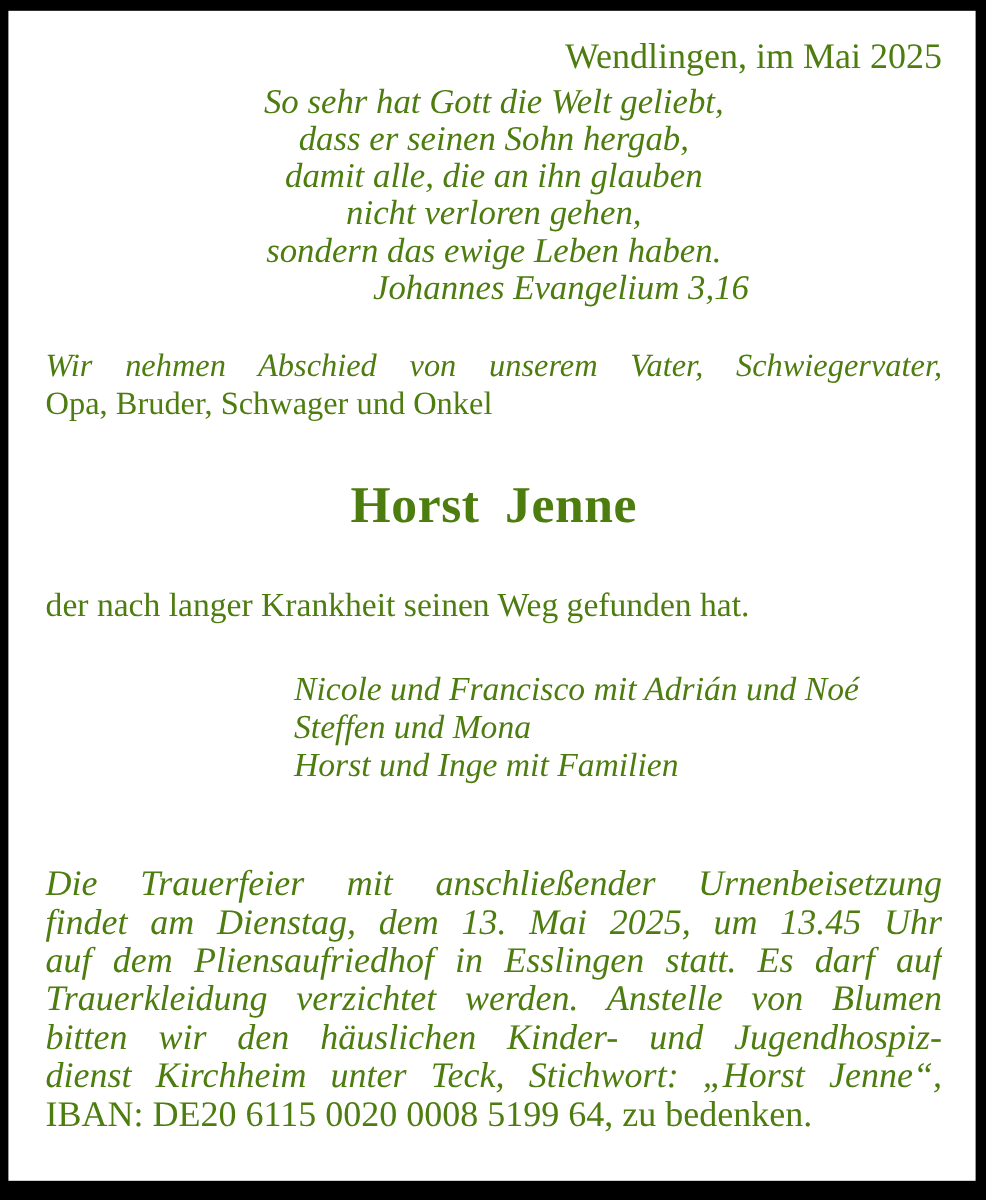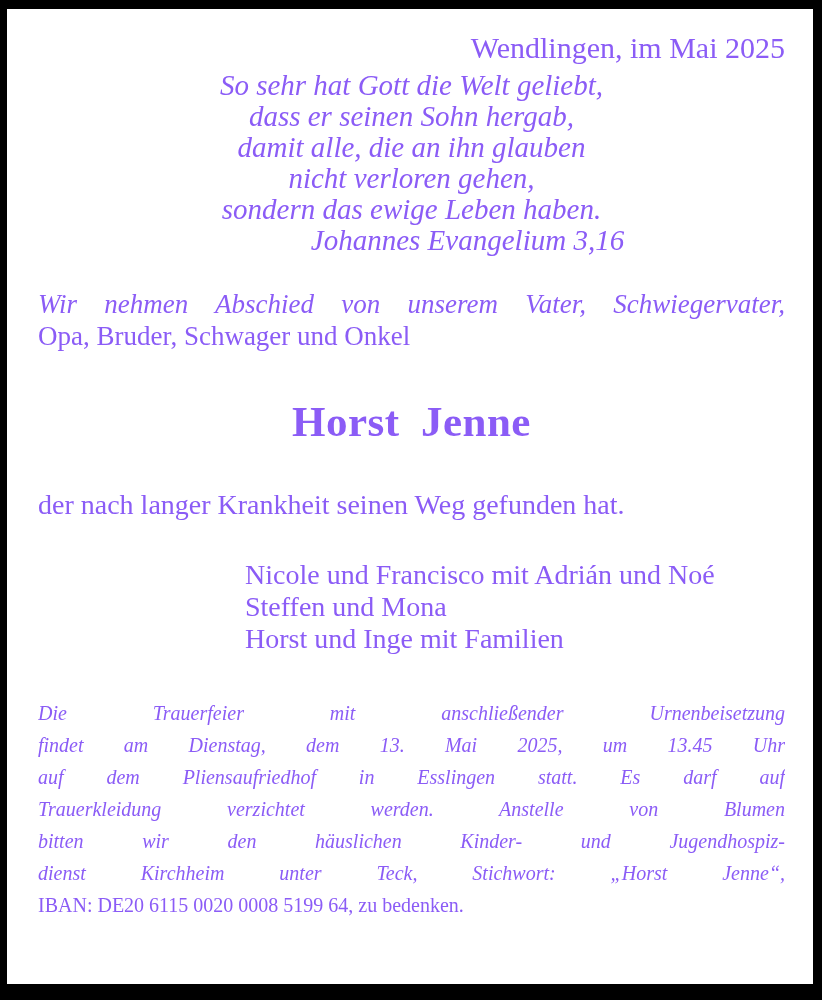--- a/index.html
+++ b/index.html
@@ -16,21 +16,21 @@
   .paper {
     position: absolute;
     left: 7px;
     top: 9px;
     width: 806px;
     height: 975px;
     background: #ffffff;
     box-sizing: border-box;
     padding: 22px 28px 0 31px;
     font-family: "Liberation Serif", "DejaVu Serif", serif;
-    color: #8b5cf6;
+    color: #4d7c0f;
     overflow: hidden;
   }
 
   .dateline {
     text-align: right;
     font-size: 30px;
     line-height: 34px;
     white-space: nowrap;
   }
 
@@ -88,25 +88,26 @@
     margin-top: 34px;
     font-size: 28px;
     line-height: 33px;
   }
 
   .mourners {
     margin-top: 38px;
     margin-left: 207px;
     font-size: 28px;
     line-height: 32px;
+    font-style: italic;
   }
 
   .funeral-info {
-    margin-top: 42px;
-    font-size: 20px;
+    margin-top: 66px;
+    font-size: 30px;
     line-height: 32px;
   }
 </style>
 </head>
 <body>
 
 <div id="screen">
   <div class="paper">
 
     <div class="dateline">Wendlingen, im Mai 2025</div>

